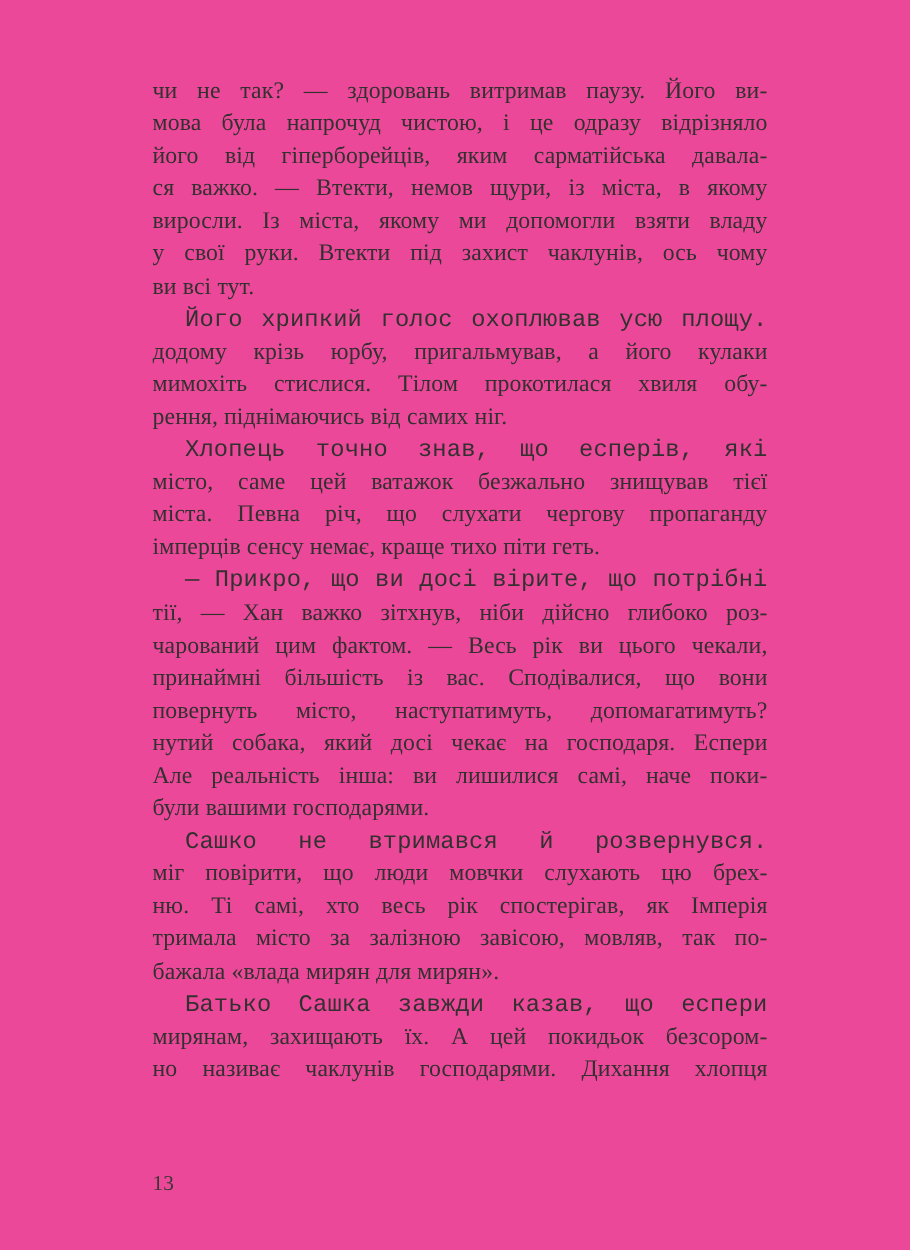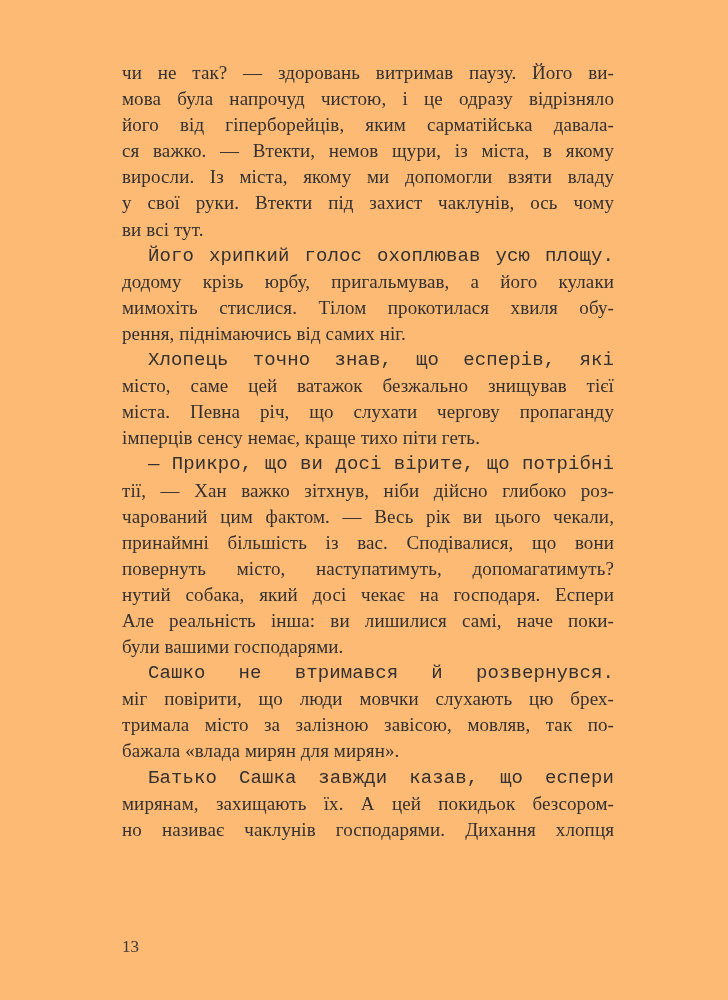--- a/index.html
+++ b/index.html
@@ -4,21 +4,21 @@
   <style>
     html, body {
       margin: 0;
       padding: 0;
       background: #ffffff;
     }
     .page {
       position: relative;
       width: 728px;
       height: 1000px;
-      background: #fdba74;
+      background: #ec4899;
       font-family: "Liberation Serif", "DejaVu Serif", serif;
       color: #333130;
       overflow: hidden;
     }
     .text-block {
       position: absolute;
       left: 122px;
       top: 60px;
       width: 492px;
       font-size: 19px;
@@ -87,20 +87,21 @@
         <div class="line">чарований цим фактом. — Весь рік ви цього чекали,</div>
         <div class="line">принаймні більшість із вас. Сподівалися, що вони</div>
         <div class="line">повернуть місто, наступатимуть, допомагатимуть?</div>
         <div class="line">нутий собака, який досі чекає на господаря. Еспери</div>
         <div class="line">Але реальність інша: ви лишилися самі, наче поки-</div>
         <div class="line last">були вашими господарями.</div>
       </div>
       <div class="paragraph">
         <div class="line indent">Сашко не втримався й розвернувся. Хлопець не</div>
         <div class="line">міг повірити, що люди мовчки слухають цю брех-</div>
+        <div class="line">ню. Ті самі, хто весь рік спостерігав, як Імперія</div>
         <div class="line">тримала місто за залізною завісою, мовляв, так по-</div>
         <div class="line last">бажала «влада мирян для мирян».</div>
       </div>
       <div class="paragraph">
         <div class="line indent">Батько Сашка завжди казав, що еспери служать</div>
         <div class="line">мирянам, захищають їх. А цей покидьок безсором-</div>
         <div class="line">но називає чаклунів господарями. Дихання хлопця</div>
       </div>
     </div>
   <div class="page-number">13</div>

